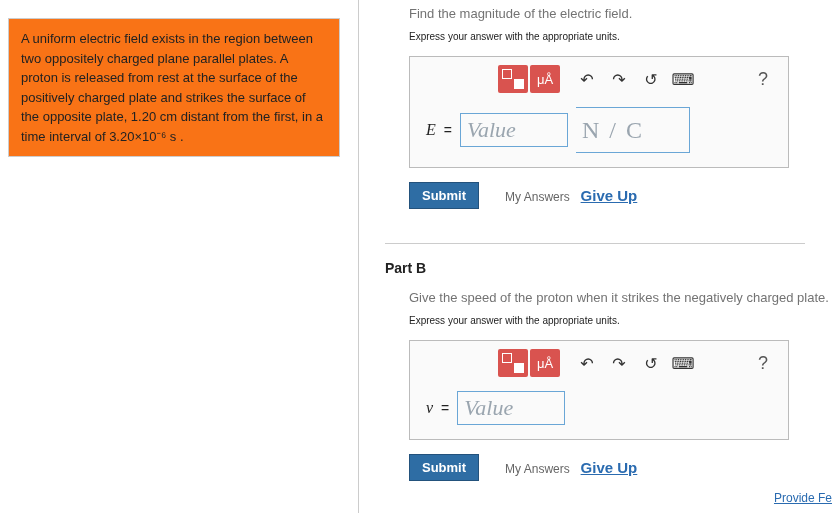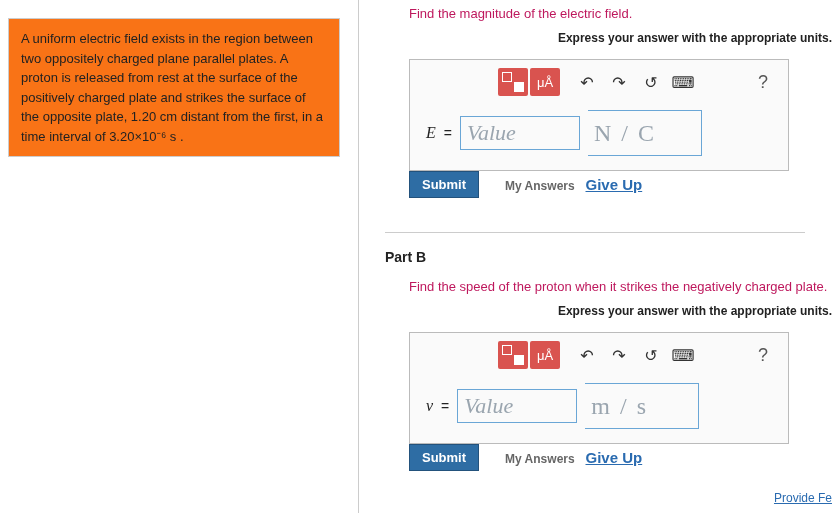--- a/index.html
+++ b/index.html
@@ -38,31 +38,30 @@
     overflow-y: auto;
   }
   .part-title {
     font-weight: bold;
     font-size: 14px;
     color: #222;
     margin-bottom: 14px;
   }
   .prompt {
     font-size: 13px;
-    color: #be185d;
+    color: #737373;
     margin-bottom: 10px;
     padding-left: 24px;
   }
   .instruction {
-    font-weight: bold;
-    font-size: 12px;
+    font-weight: normal;
+    font-size: 10px;
     color: #222;
     margin-bottom: 14px;
     padding-left: 24px;
-    text-align: right;
   }
   .answer-box {
     border: 1px solid #bbb;
     background: #fafafa;
     margin-left: 24px;
     width: 380px;
     padding: 0;
   }
   .toolbar {
     display: flex;
@@ -115,21 +114,21 @@
   .var-label {
     font-style: italic;
     font-family: 'Times New Roman', serif;
     font-size: 16px;
     color: #222;
   }
   .eq { font-size: 14px; color: #222; }
   .value-input {
     border: 1px solid #6aa6d6;
     height: 34px;
-    width: 120px;
+    width: 108px;
     padding: 2px 6px;
     font-family: 'Times New Roman', serif;
     font-style: italic;
     font-size: 22px;
     color: #9aa5af;
     display:flex;align-items:center;
   }
   .units-input {
     border: 1px solid #6aa6d6;
     border-left: none;
@@ -137,37 +136,37 @@
     width: 114px;
     padding: 2px 6px;
     font-family: 'Times New Roman', serif;
     font-size: 24px;
     color: #9aa5af;
     letter-spacing: 2px;
     display:flex;align-items:center;
   }
   .action-row {
     margin-left: 24px;
-    margin-top: 0;
+    margin-top: 14px;
     display: flex;
     align-items: center;
     gap: 26px;
   }
   .submit-btn {
     background: #2e6da4;
     color: #fff;
     font-weight: bold;
     font-size: 13px;
     padding: 5px 12px;
     border: 1px solid #23527c;
     cursor: pointer;
   }
   .my-answers {
     color: #666;
-    font-weight: bold;
+    font-weight: normal;
     font-size: 12px;
   }
   .giveup {
     color: #2a6bb0;
     text-decoration: underline;
     font-size: 15px;
     cursor: pointer;
     font-weight: bold;
   }
   .part-block { margin-bottom: 34px; }
@@ -229,41 +228,40 @@
           &nbsp;
           <span class="giveup">Give Up</span>
         </div>
       </div>
     </div>
 
     <hr class="hr">
 
     <div class="part-block" style="margin-bottom:10px;">
       <div class="part-title">Part B</div>
-      <div class="prompt">Find the speed of the proton when it strikes the negatively charged plate.</div>
+      <div class="prompt">Give the speed of the proton when it strikes the negatively charged plate.</div>
       <div class="instruction">Express your answer with the appropriate units.</div>
 
       <div class="answer-box">
         <div class="toolbar">
           <div class="tb-spacer"></div>
           <div class="tb-btn templates"></div>
           <div class="tb-btn units">μÅ</div>
           <div class="tb-gap"></div>
           <div class="tb-btn">↶</div>
           <div class="tb-btn">↷</div>
           <div class="tb-btn">↺</div>
           <div class="tb-btn">⌨</div>
           <div class="tb-flex"></div>
           <div class="tb-btn tb-help">?</div>
         </div>
         <div class="answer-row">
           <span class="var-label">v</span>
           <span class="eq">=</span>
           <div class="value-input">Value</div>
-          <div class="units-input">m / s</div>
         </div>
       </div>
 
       <div class="action-row">
         <button class="submit-btn">Submit</button>
         <div>
           <span class="my-answers">My Answers</span>
           &nbsp;
           <span class="giveup">Give Up</span>
         </div>

